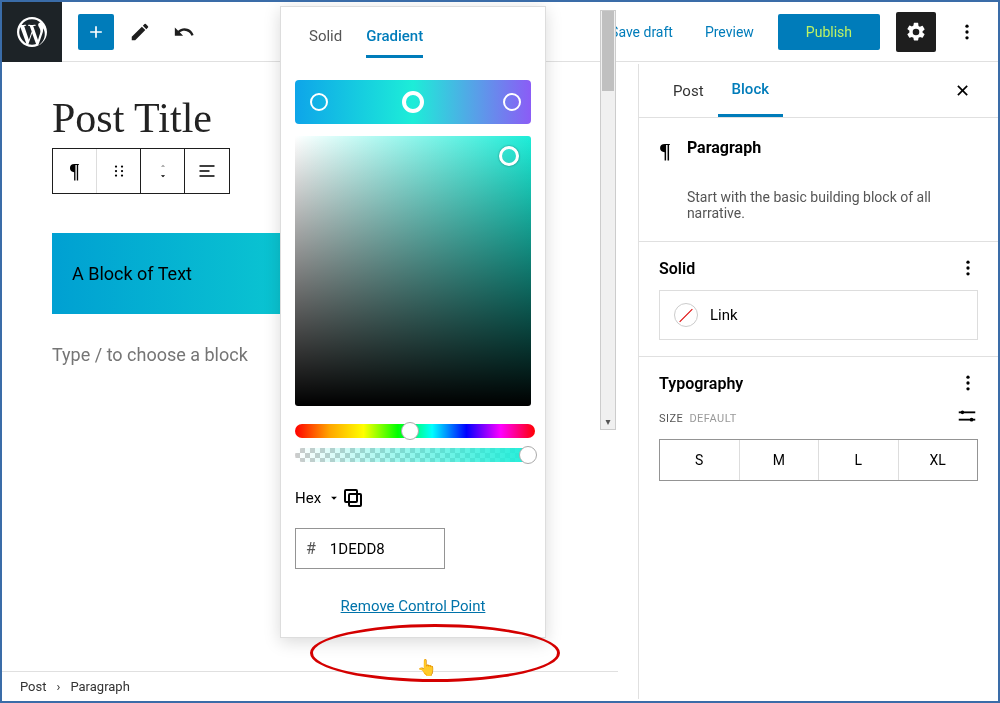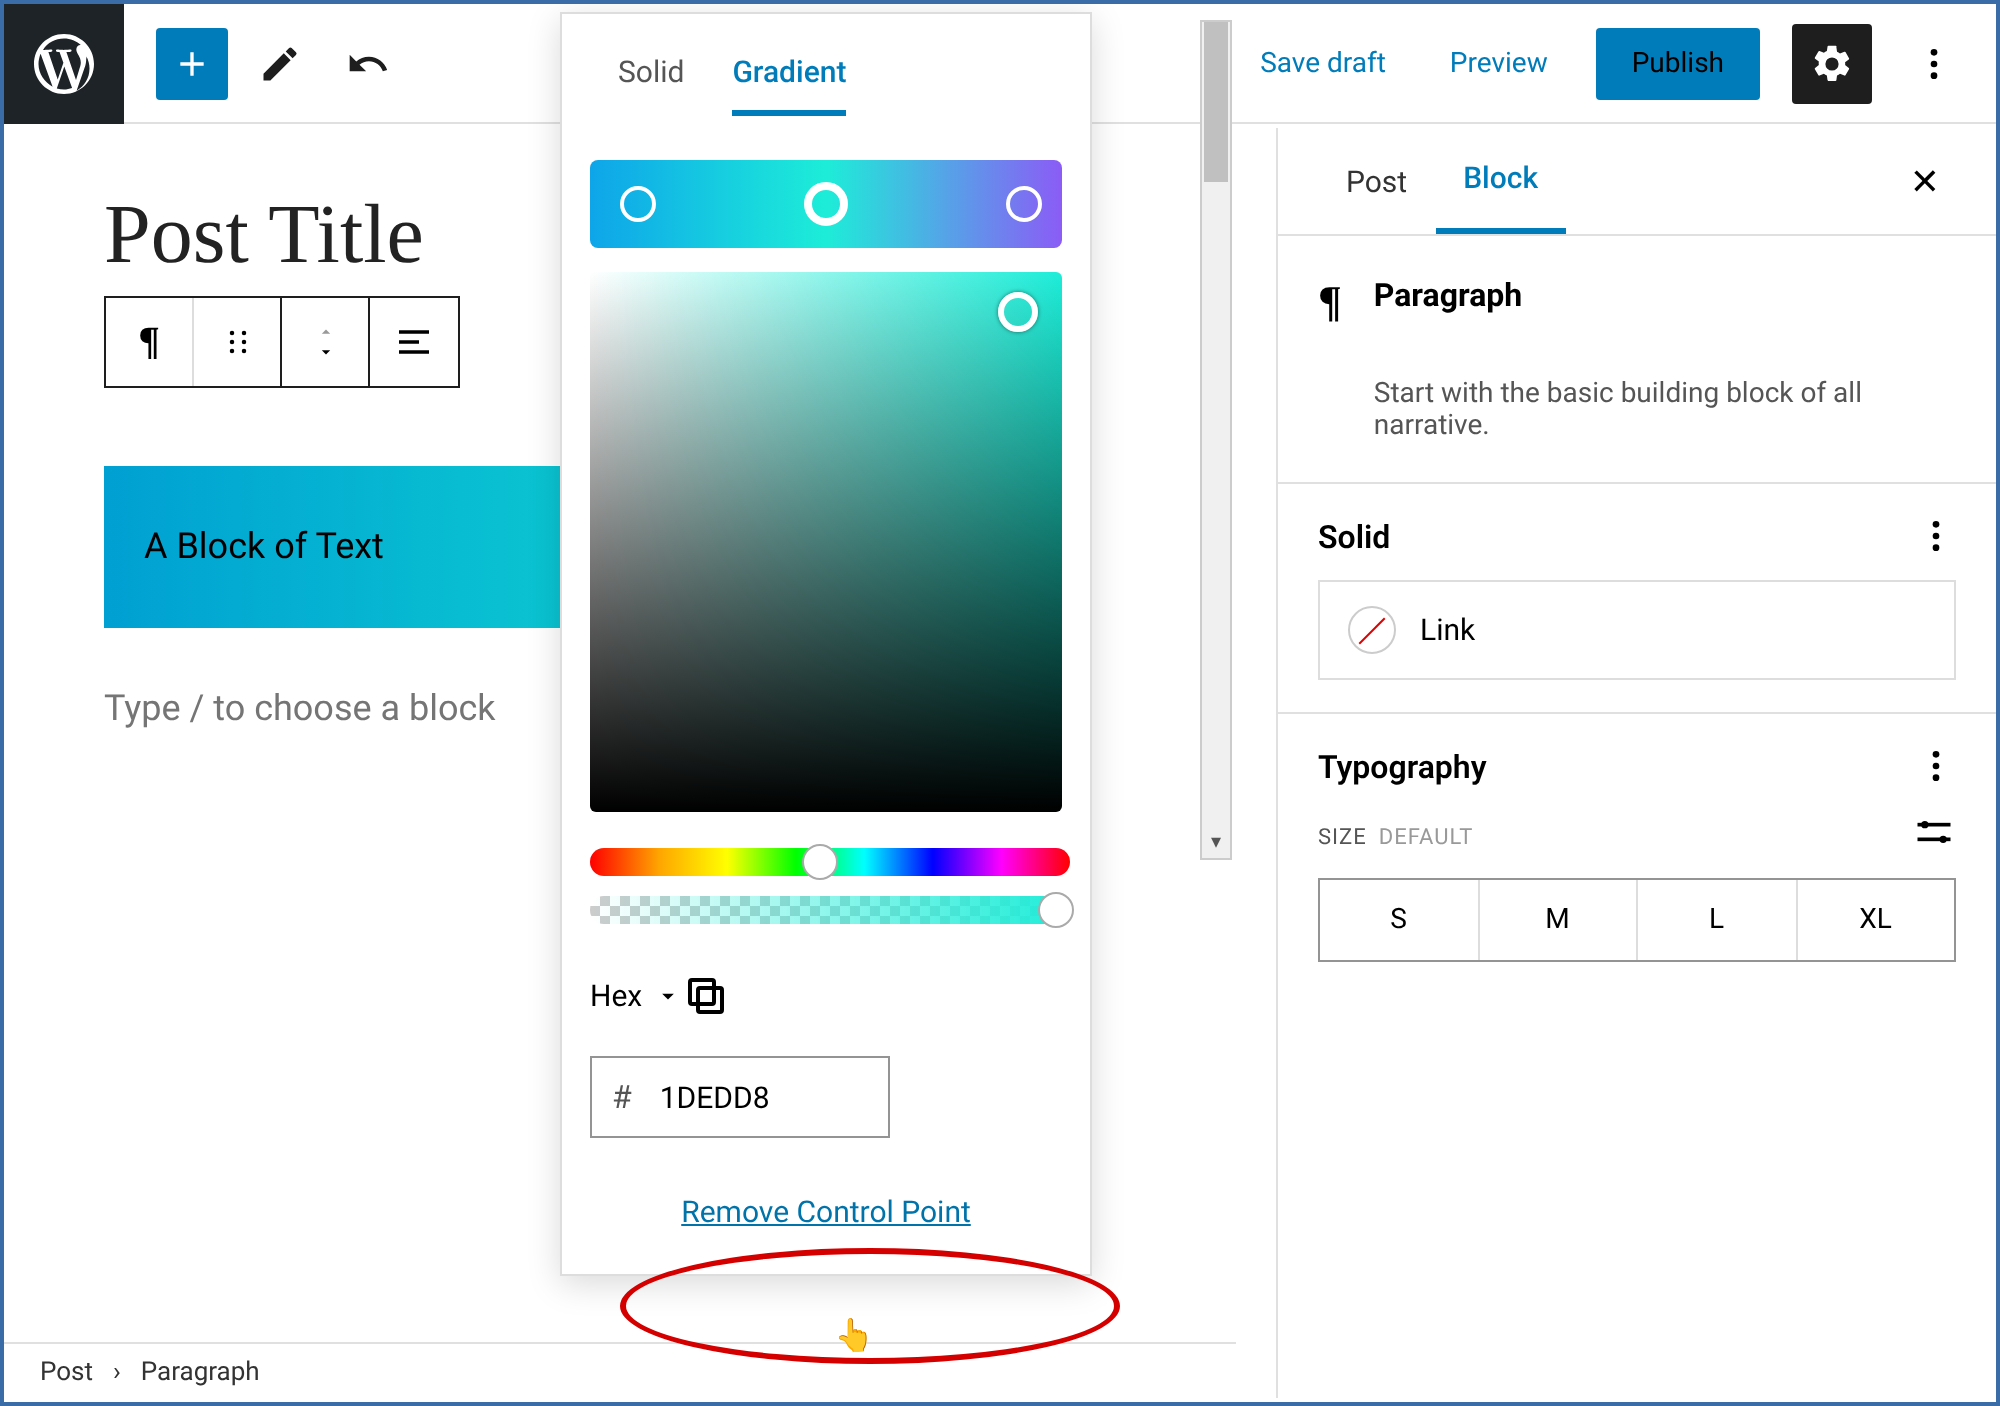--- a/index.html
+++ b/index.html
@@ -6,21 +6,21 @@
 body { width: 1000px; height: 703px; background: #fff; position: relative; overflow: hidden; border: 2px solid #3a6ca8; }
 
 
 .top-bar { height: 60px; display: flex; align-items: center; background: #fff; border-bottom: 1px solid #e0e0e0; }
 .wp-logo { width: 60px; height: 60px; background: #1d2327; display: flex; align-items: center; justify-content: center; color: #fff; }
 .wp-logo svg { width: 36px; height: 36px; }
 .add-btn { width: 36px; height: 36px; background: #007cba; color: #fff; display: flex; align-items: center; justify-content: center; margin-left: 16px; border-radius: 2px; font-size: 24px; cursor: pointer; }
 .tool-icon { width: 36px; height: 36px; display: flex; align-items: center; justify-content: center; margin-left: 8px; cursor: pointer; color: #1e1e1e; }
 .top-right { margin-left: auto; display: flex; align-items: center; gap: 16px; padding-right: 16px; }
 .link-btn { color: #007cba; font-size: 14px; cursor: pointer; padding: 8px; }
-.publish-btn { background: #007cba; color: #000000; padding: 10px 18px; font-size: 14px; border-radius: 2px; cursor: pointer; }
+.publish-btn { background: #007cba; color: #bef264; padding: 10px 28px; font-size: 14px; border-radius: 2px; cursor: pointer; }
 .settings-btn { width: 40px; height: 40px; background: #1e1e1e; color: #fff; display: flex; align-items: center; justify-content: center; border-radius: 2px; cursor: pointer; }
 .more-btn { width: 30px; height: 40px; display: flex; align-items: center; justify-content: center; cursor: pointer; }
 
 
 .editor { position: absolute; left: 0; top: 62px; right: 380px; bottom: 30px; padding: 30px 50px; background: #fff; }
 .post-title { font-family: Georgia, serif; font-size: 42px; color: #222; }
 .block-toolbar { display: inline-flex; border: 1px solid #1e1e1e; background: #fff; margin-top: 6px; }
 .block-toolbar .tb-item { width: 44px; height: 44px; display: flex; align-items: center; justify-content: center; border-right: 1px solid #ddd; }
 .block-toolbar .tb-item:last-child { border-right: none; }
 .text-block { margin-top: 39px; padding: 30px 20px; background: linear-gradient(90deg, #00a0d2, #0ed1d1); color: #000; font-size: 18px; width: 310px;}

